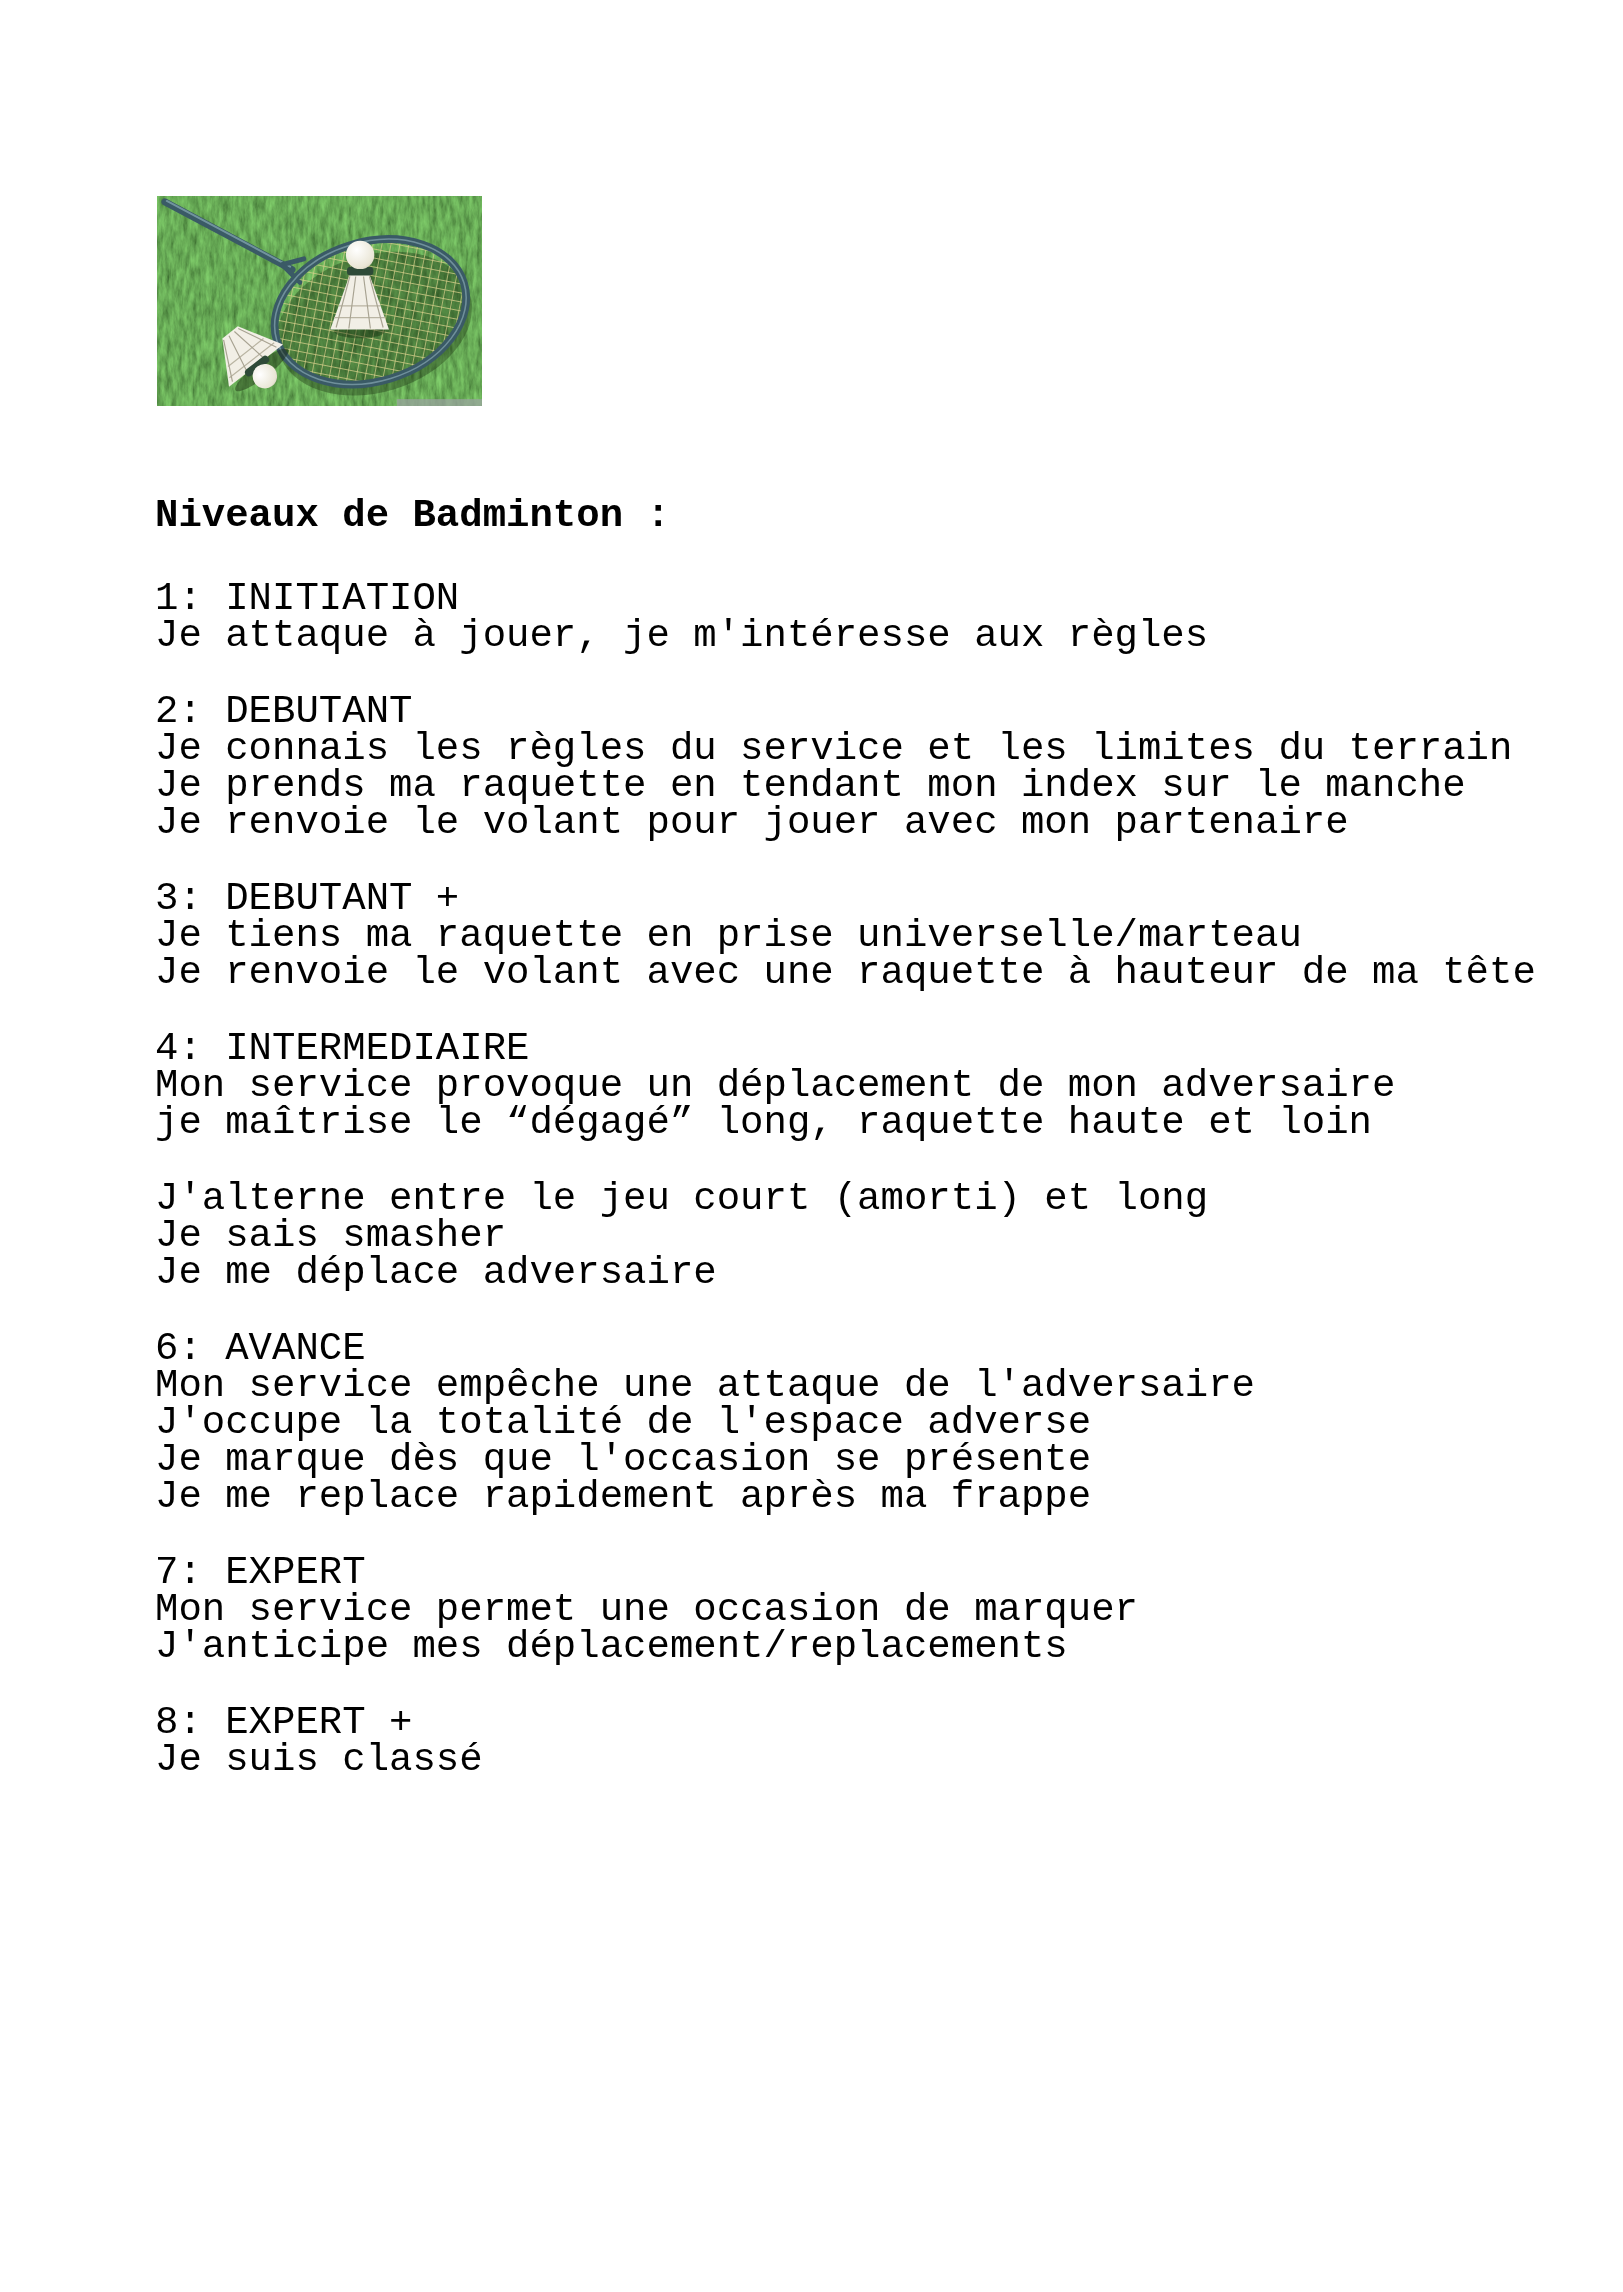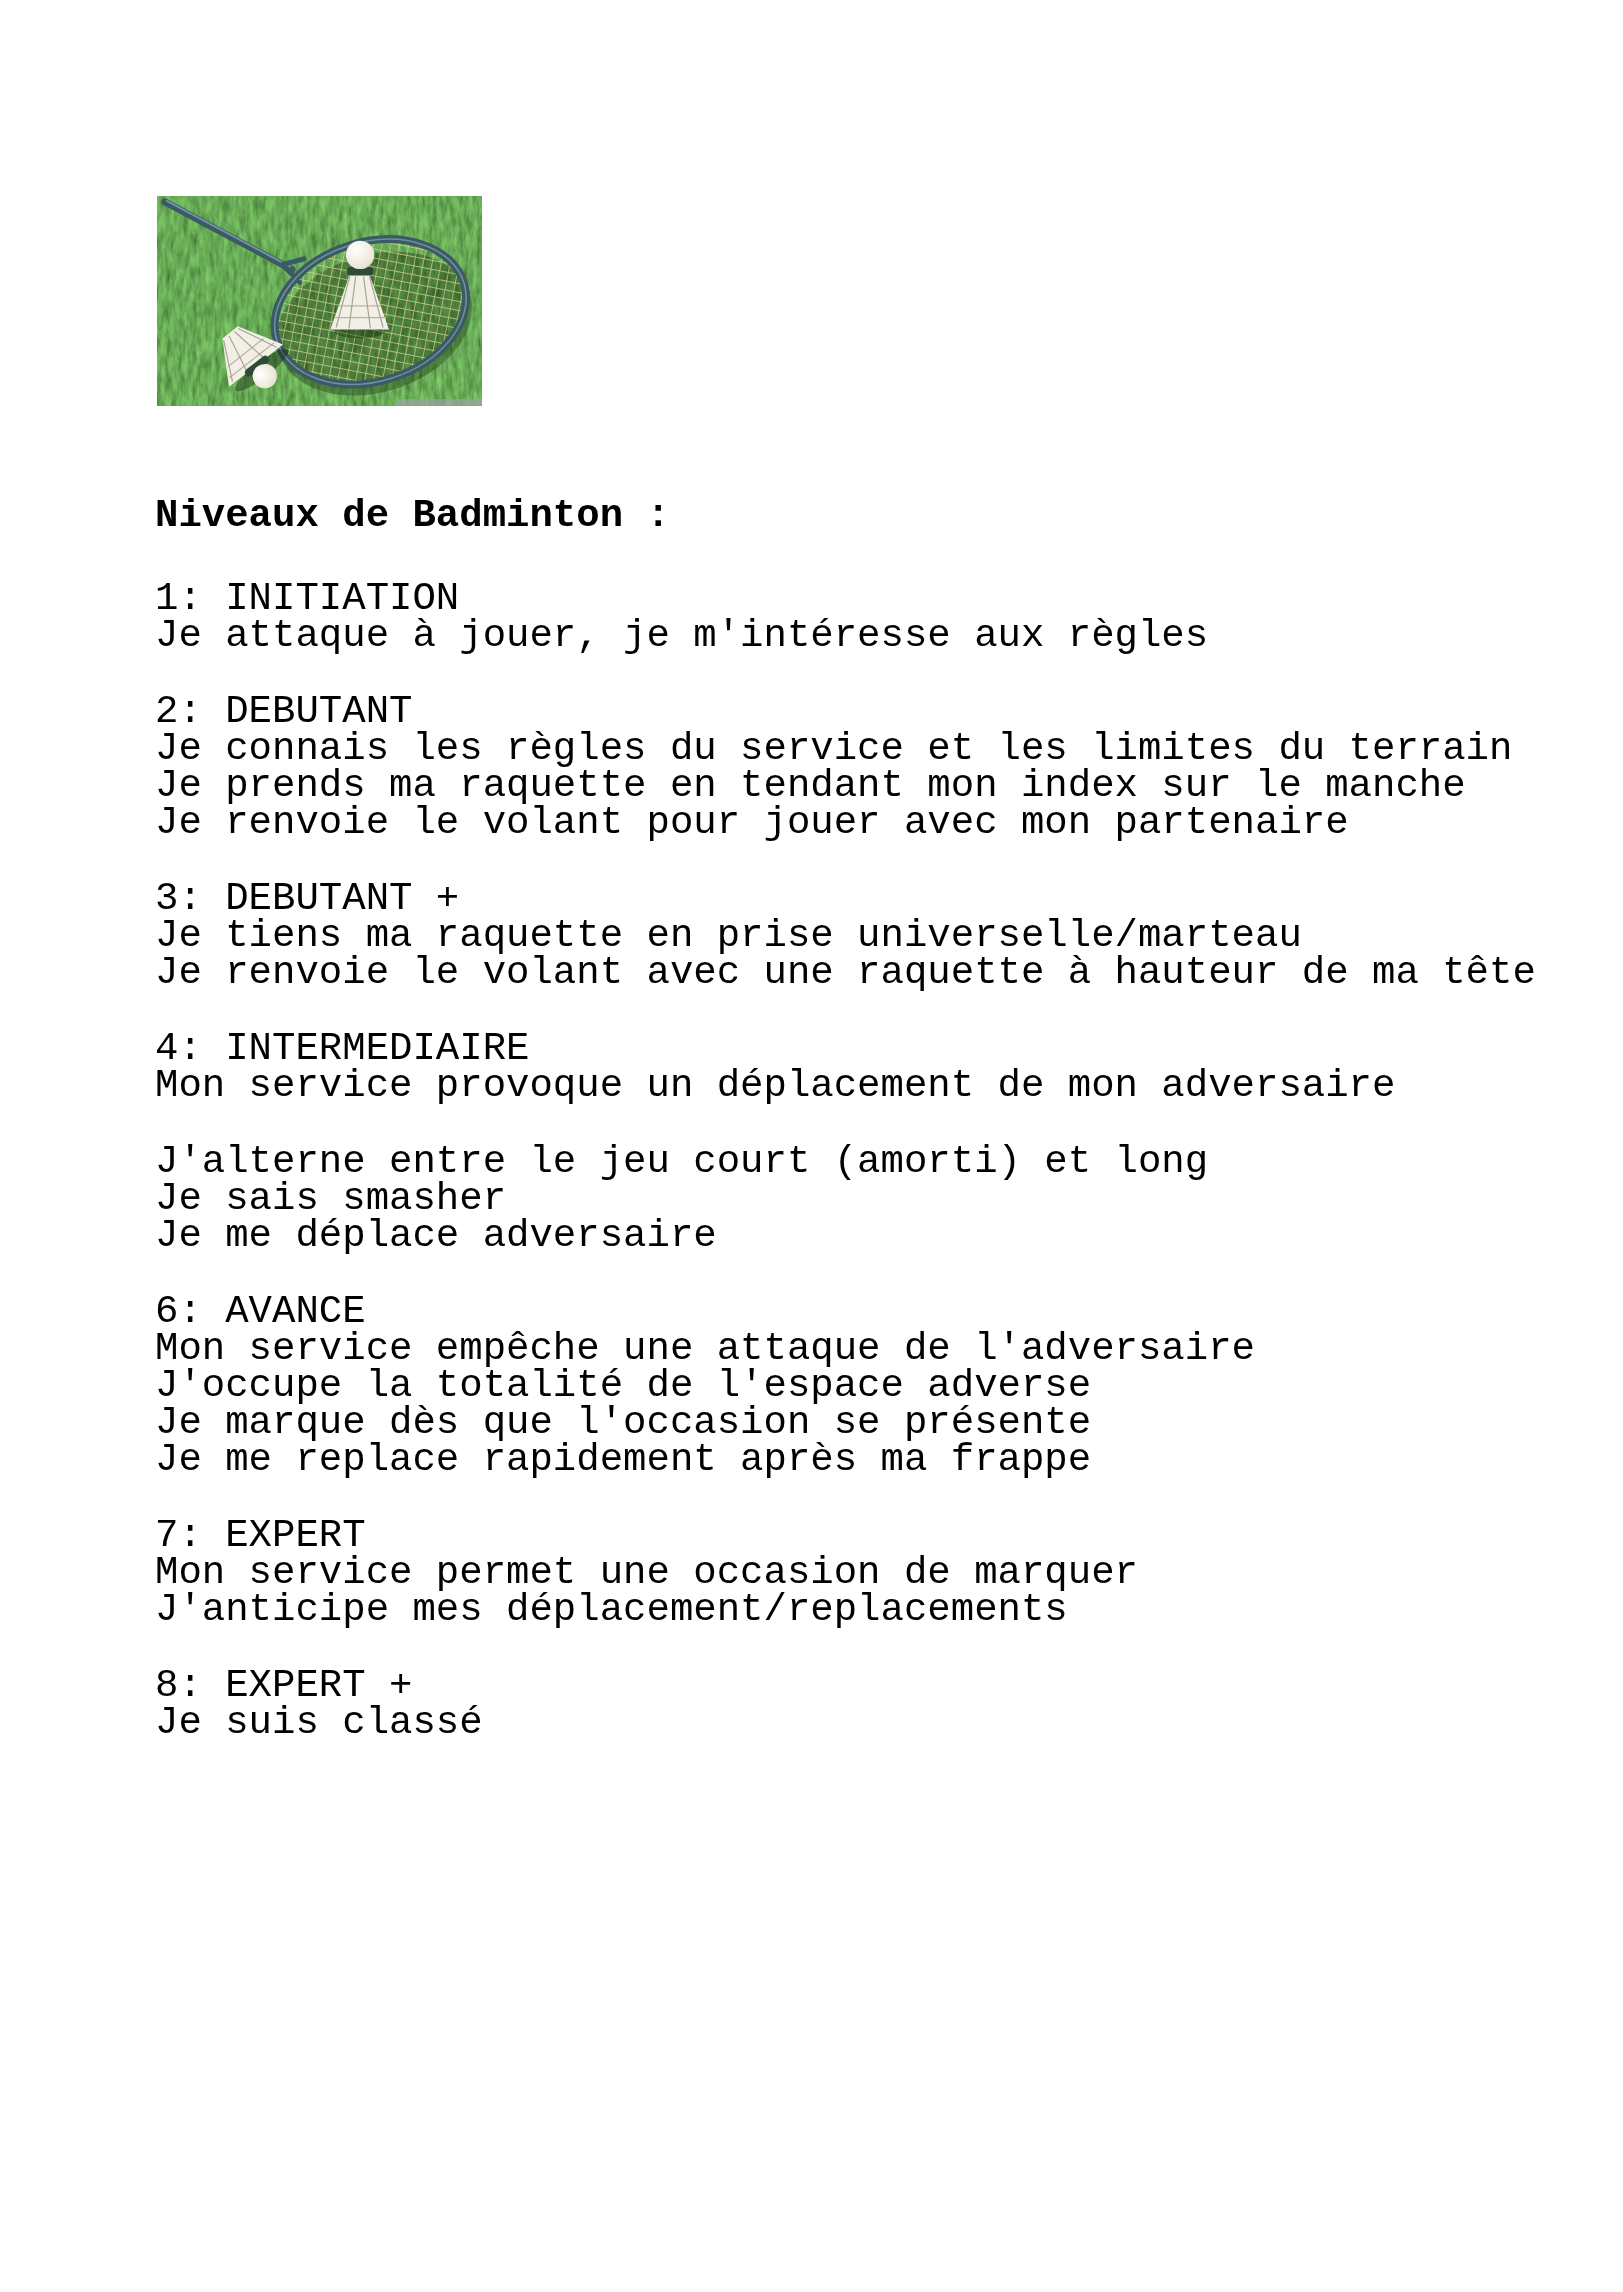--- a/index.html
+++ b/index.html
@@ -143,20 +143,21 @@
 
     <div class="level">
       <p>3: DEBUTANT +</p>
       <p>Je tiens ma raquette en prise universelle/marteau</p>
       <p>Je renvoie le volant avec une raquette à hauteur de ma tête</p>
     </div>
 
     <div class="level">
       <p>4: INTERMEDIAIRE</p>
       <p>Mon service provoque un déplacement de mon adversaire</p>
+      <p>je maîtrise le “dégagé” long, raquette haute et loin</p>
     </div>
 
     <div class="level">
       <p>J'alterne entre le jeu court (amorti) et long</p>
       <p>Je sais smasher</p>
       <p>Je me déplace adversaire</p>
     </div>
 
     <div class="level">
       <p>6: AVANCE</p>

